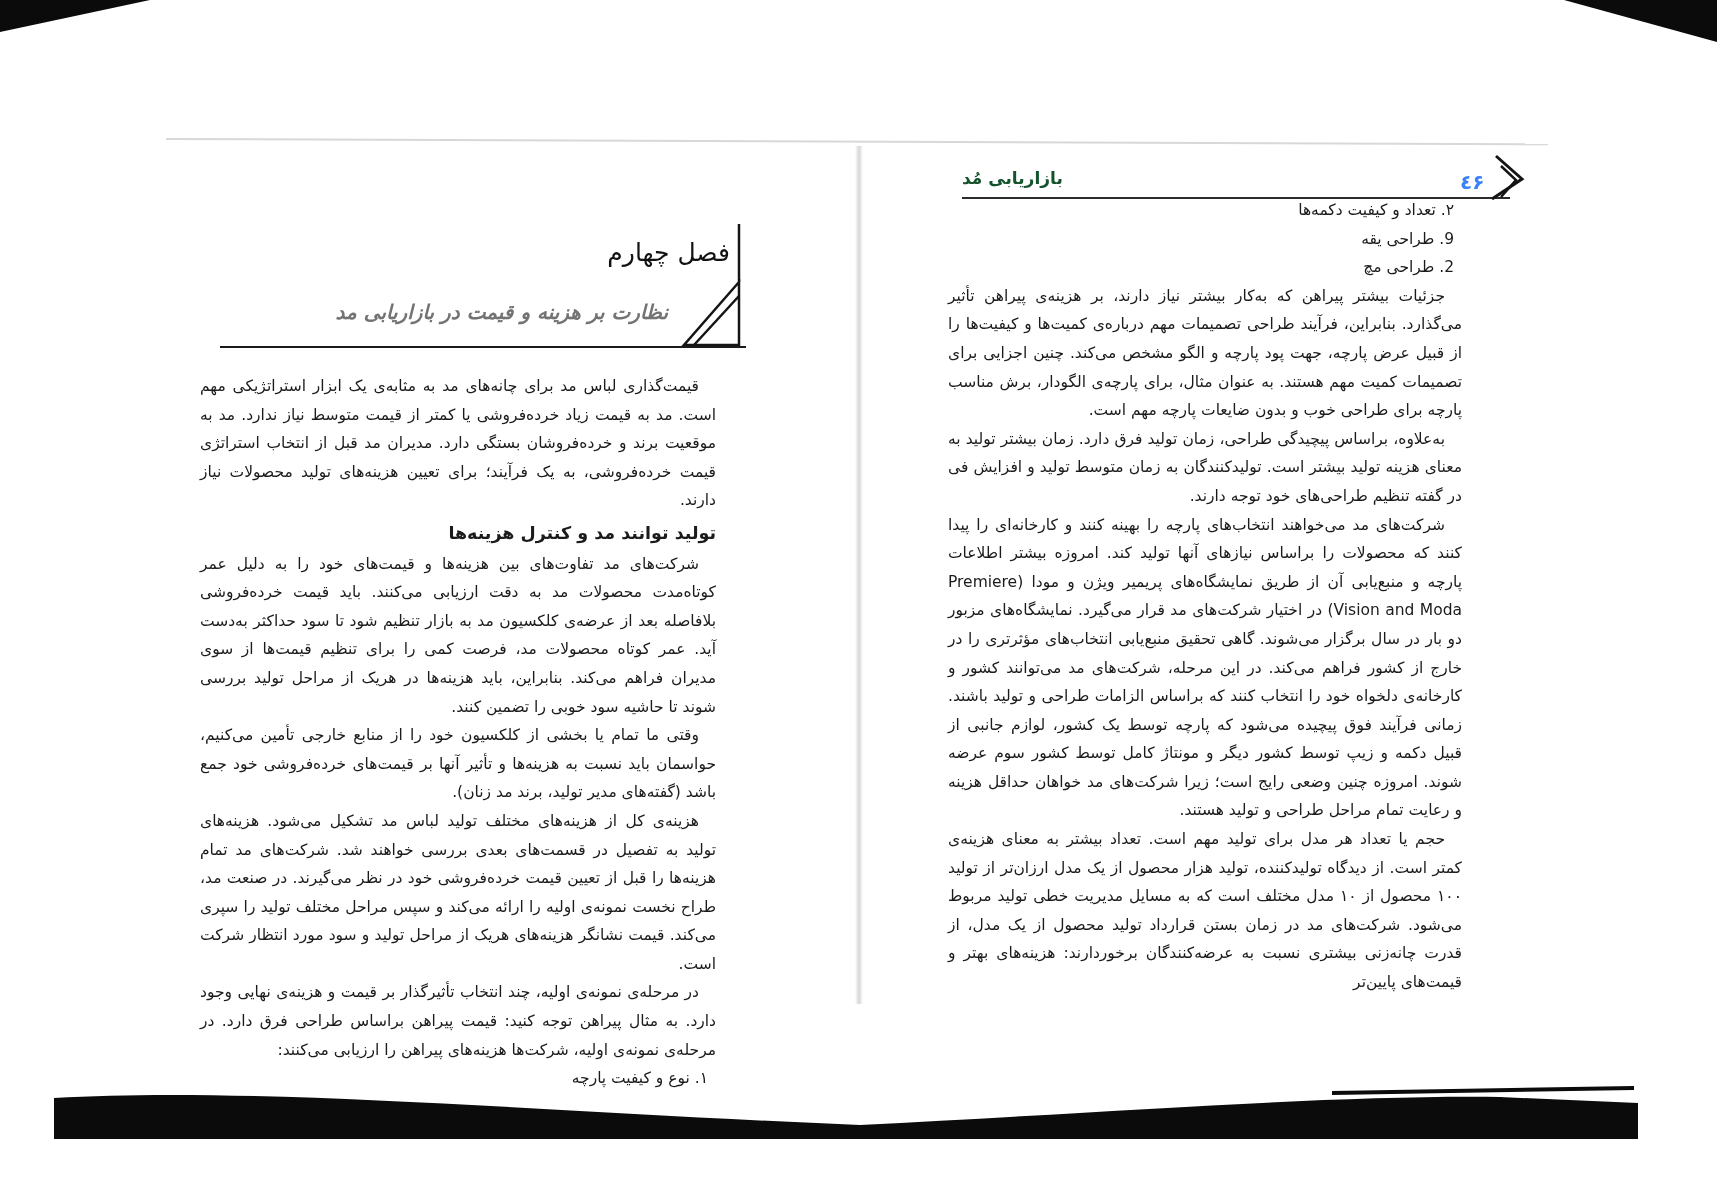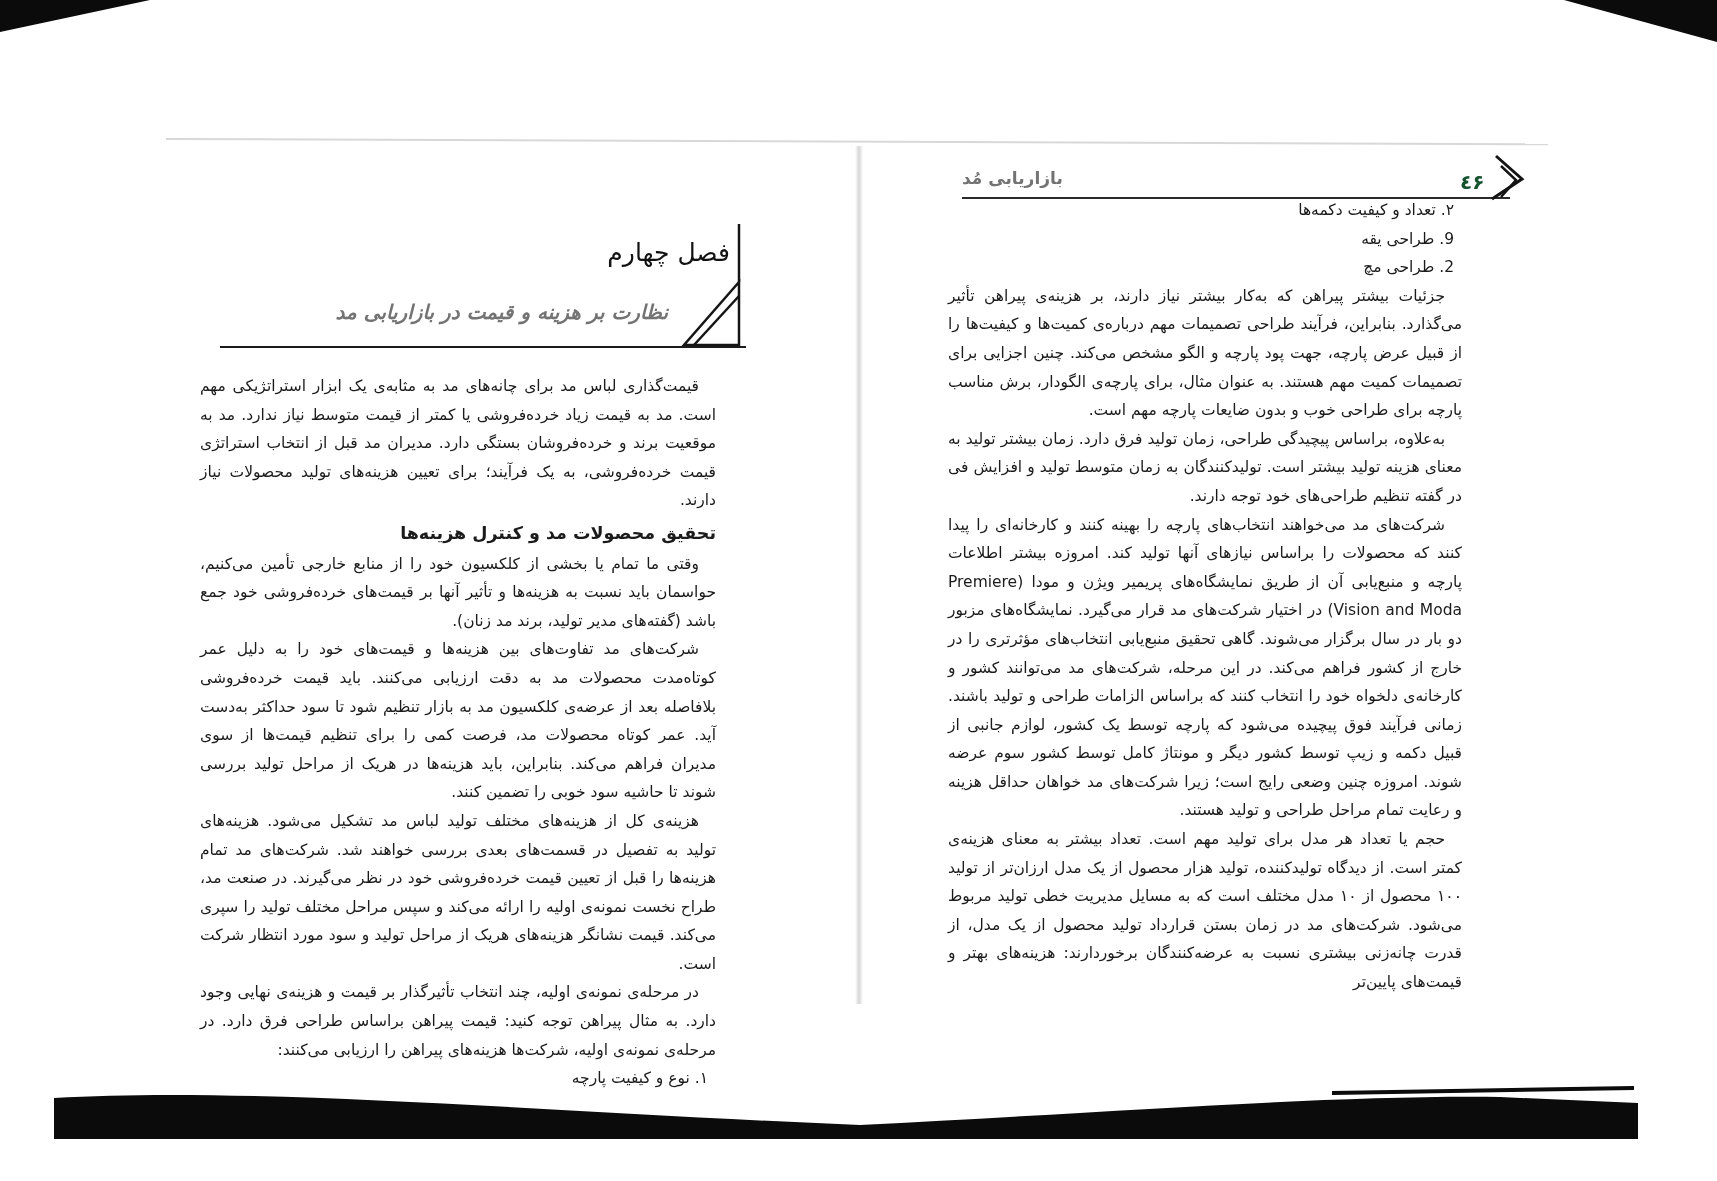--- a/index.html
+++ b/index.html
@@ -33,23 +33,23 @@
   .chapter-label{
     position:absolute;right:16px;top:20px;font-size:25px;font-weight:normal;color:#121212;
   }
   .chapter-title{
     position:absolute;right:78px;top:82px;font-size:20px;font-weight:bold;font-style:italic;color:#737373;
   }
   .chapter-rule{position:absolute;left:20px;top:128px;width:526px;height:2px;background:#1a1a1a;}
 
   
   .running-head{position:absolute;left:950px;top:158px;width:580px;height:52px;direction:ltr;}
-  .rh-title{position:absolute;left:12px;top:10px;font-size:17px;font-weight:bold;color:#737373;direction:rtl;}
+  .rh-title{position:absolute;left:12px;top:10px;font-size:17px;font-weight:bold;color:#14532d;direction:rtl;}
   .rh-rule{position:absolute;left:12px;top:39px;width:548px;height:2px;background:#2b2b2b;}
-  .rh-num{position:absolute;left:510px;top:12px;font-size:20px;font-weight:bold;color:#14532d;}
+  .rh-num{position:absolute;left:510px;top:12px;font-size:20px;font-weight:bold;color:#3b82f6;}
   .rh-chevron{position:absolute;left:538px;top:-6px;}
 </style>
 </head>
 <body>
 
 <div>
 
   <svg class="abs" width="1717" height="1181" viewBox="0 0 1717 1181" style="left:0;top:0;pointer-events:none;">
     <polygon points="0,0 150,0 0,32" fill="#0b0b0b"></polygon>
     <polygon points="1717,0 1564,0 1717,42" fill="#0b0b0b"></polygon>
@@ -66,23 +66,23 @@
         <path d="M63 64 L63 127 L8 127 Z" stroke="#151515" stroke-width="2.5" fill="none"></path>
         <path d="M18 127 L63 78" stroke="#151515" stroke-width="2.5" fill="none"></path>
       </svg>
       <div class="chapter-label">فصل چهارم</div>
       <div class="chapter-title">نظارت بر هزینه و قیمت در بازاریابی مد</div>
       <div class="chapter-rule"></div>
     </div>
 
     <div class="body-text abs left-body">
       <p>قیمت‌گذاری لباس مد برای چانه‌های مد به مثابه‌ی یک ابزار استراتژیکی مهم است. مد به قیمت زیاد خرده‌فروشی یا کمتر از قیمت متوسط نیاز ندارد. مد به موقعیت برند و خرده‌فروشان بستگی دارد. مدیران مد قبل از انتخاب استراتژی قیمت خرده‌فروشی، به یک فرآیند؛ برای تعیین هزینه‌های تولید محصولات نیاز دارند.</p>
-      <h2 class="section">تحقیق محصولات مد و کنترل هزینه‌ها</h2>
+      <h2 class="section">تولید توانند مد و کنترل هزینه‌ها</h2>
+      <p>شرکت‌های مد تفاوت‌های بین هزینه‌ها و قیمت‌های خود را به دلیل عمر کوتاه‌مدت محصولات مد به دقت ارزیابی می‌کنند. باید قیمت خرده‌فروشی بلافاصله بعد از عرضه‌ی کلکسیون مد به بازار تنظیم شود تا سود حداکثر به‌دست آید. عمر کوتاه محصولات مد، فرصت کمی را برای تنظیم قیمت‌ها از سوی مدیران فراهم می‌کند. بنابراین، باید هزینه‌ها در هریک از مراحل تولید بررسی شوند تا حاشیه سود خوبی را تضمین کنند.</p>
       <p>وقتی ما تمام یا بخشی از کلکسیون خود را از منابع خارجی تأمین می‌کنیم، حواسمان باید نسبت به هزینه‌ها و تأثیر آنها بر قیمت‌های خرده‌فروشی خود جمع باشد (گفته‌های مدیر تولید، برند مد زنان).</p>
-      <p>شرکت‌های مد تفاوت‌های بین هزینه‌ها و قیمت‌های خود را به دلیل عمر کوتاه‌مدت محصولات مد به دقت ارزیابی می‌کنند. باید قیمت خرده‌فروشی بلافاصله بعد از عرضه‌ی کلکسیون مد به بازار تنظیم شود تا سود حداکثر به‌دست آید. عمر کوتاه محصولات مد، فرصت کمی را برای تنظیم قیمت‌ها از سوی مدیران فراهم می‌کند. بنابراین، باید هزینه‌ها در هریک از مراحل تولید بررسی شوند تا حاشیه سود خوبی را تضمین کنند.</p>
       <p>هزینه‌ی کل از هزینه‌های مختلف تولید لباس مد تشکیل می‌شود. هزینه‌های تولید به تفصیل در قسمت‌های بعدی بررسی خواهند شد. شرکت‌های مد تمام هزینه‌ها را قبل از تعیین قیمت خرده‌فروشی خود در نظر می‌گیرند. در صنعت مد، طراح نخست نمونه‌ی اولیه را ارائه می‌کند و سپس مراحل مختلف تولید را سپری می‌کند. قیمت نشانگر هزینه‌های هریک از مراحل تولید و سود مورد انتظار شرکت است.</p>
       <p>در مرحله‌ی نمونه‌ی اولیه، چند انتخاب تأثیرگذار بر قیمت و هزینه‌ی نهایی وجود دارد. به مثال پیراهن توجه کنید: قیمت پیراهن براساس طراحی فرق دارد. در مرحله‌ی نمونه‌ی اولیه، شرکت‌ها هزینه‌های پیراهن را ارزیابی می‌کنند:</p>
       <p class="list-line">١. نوع و کیفیت پارچه</p>
     </div>
   </div>
 
   <div class="page">
 
     <div class="running-head">
       <span class="rh-title">بازاریابی مُد</span>

